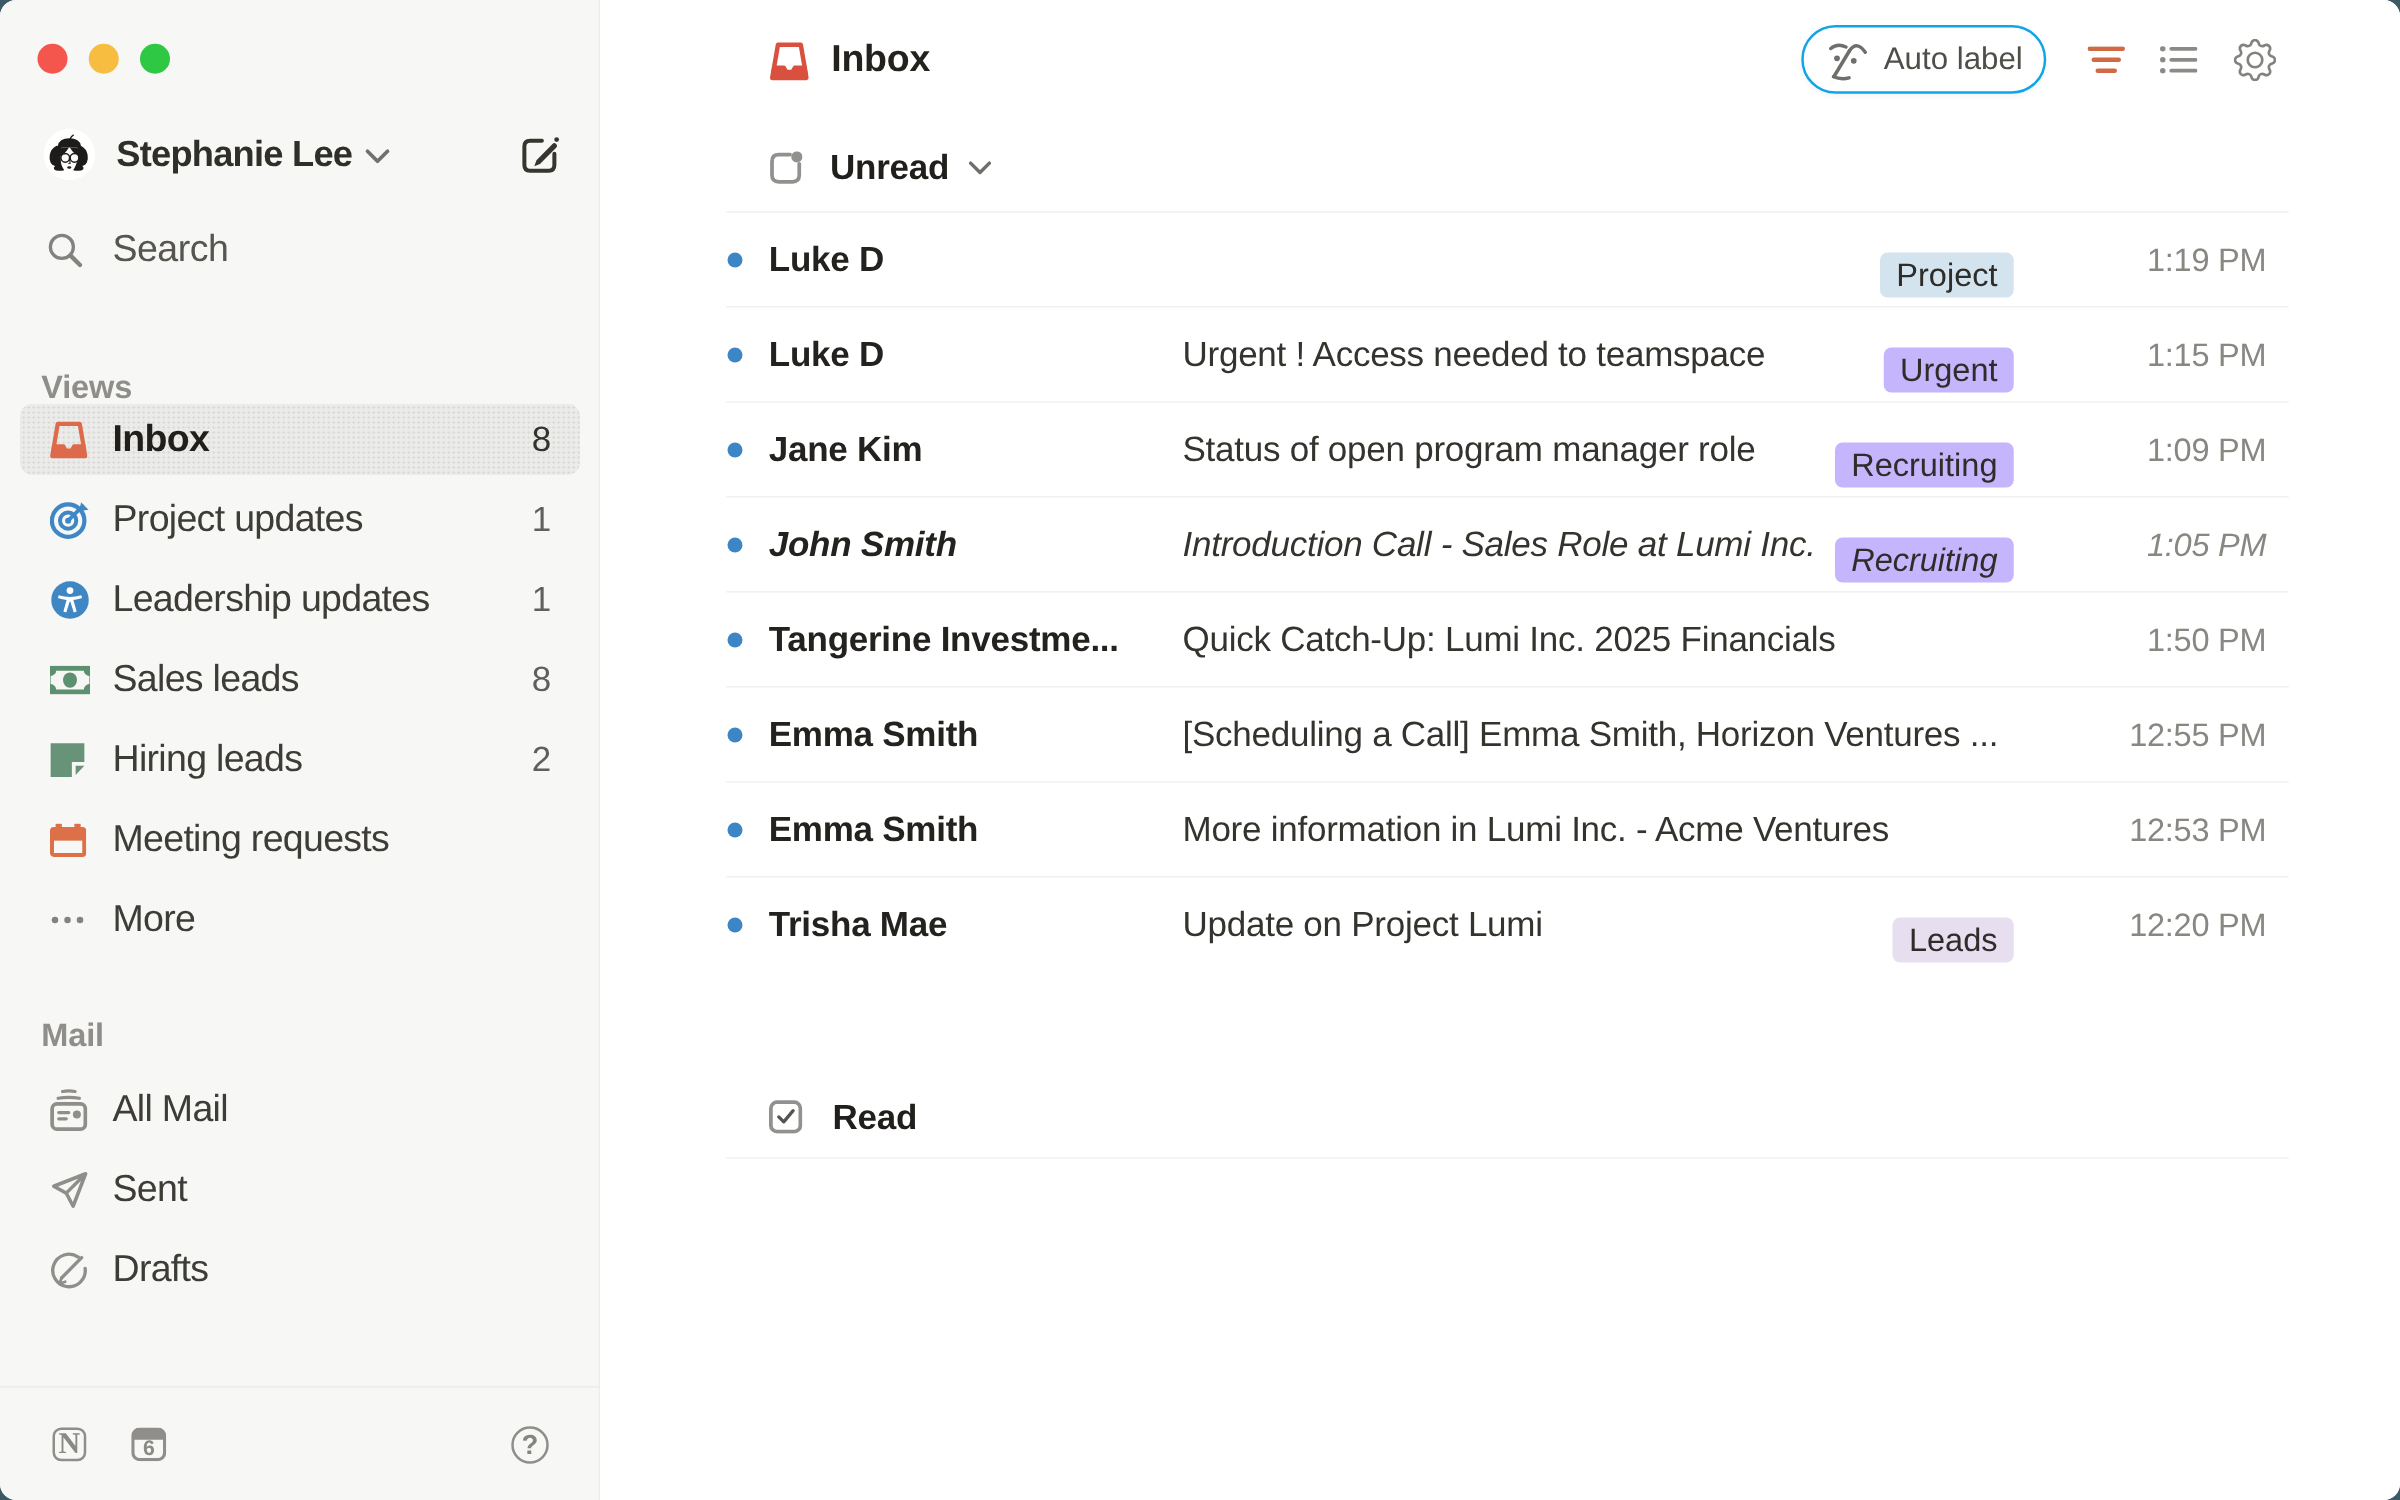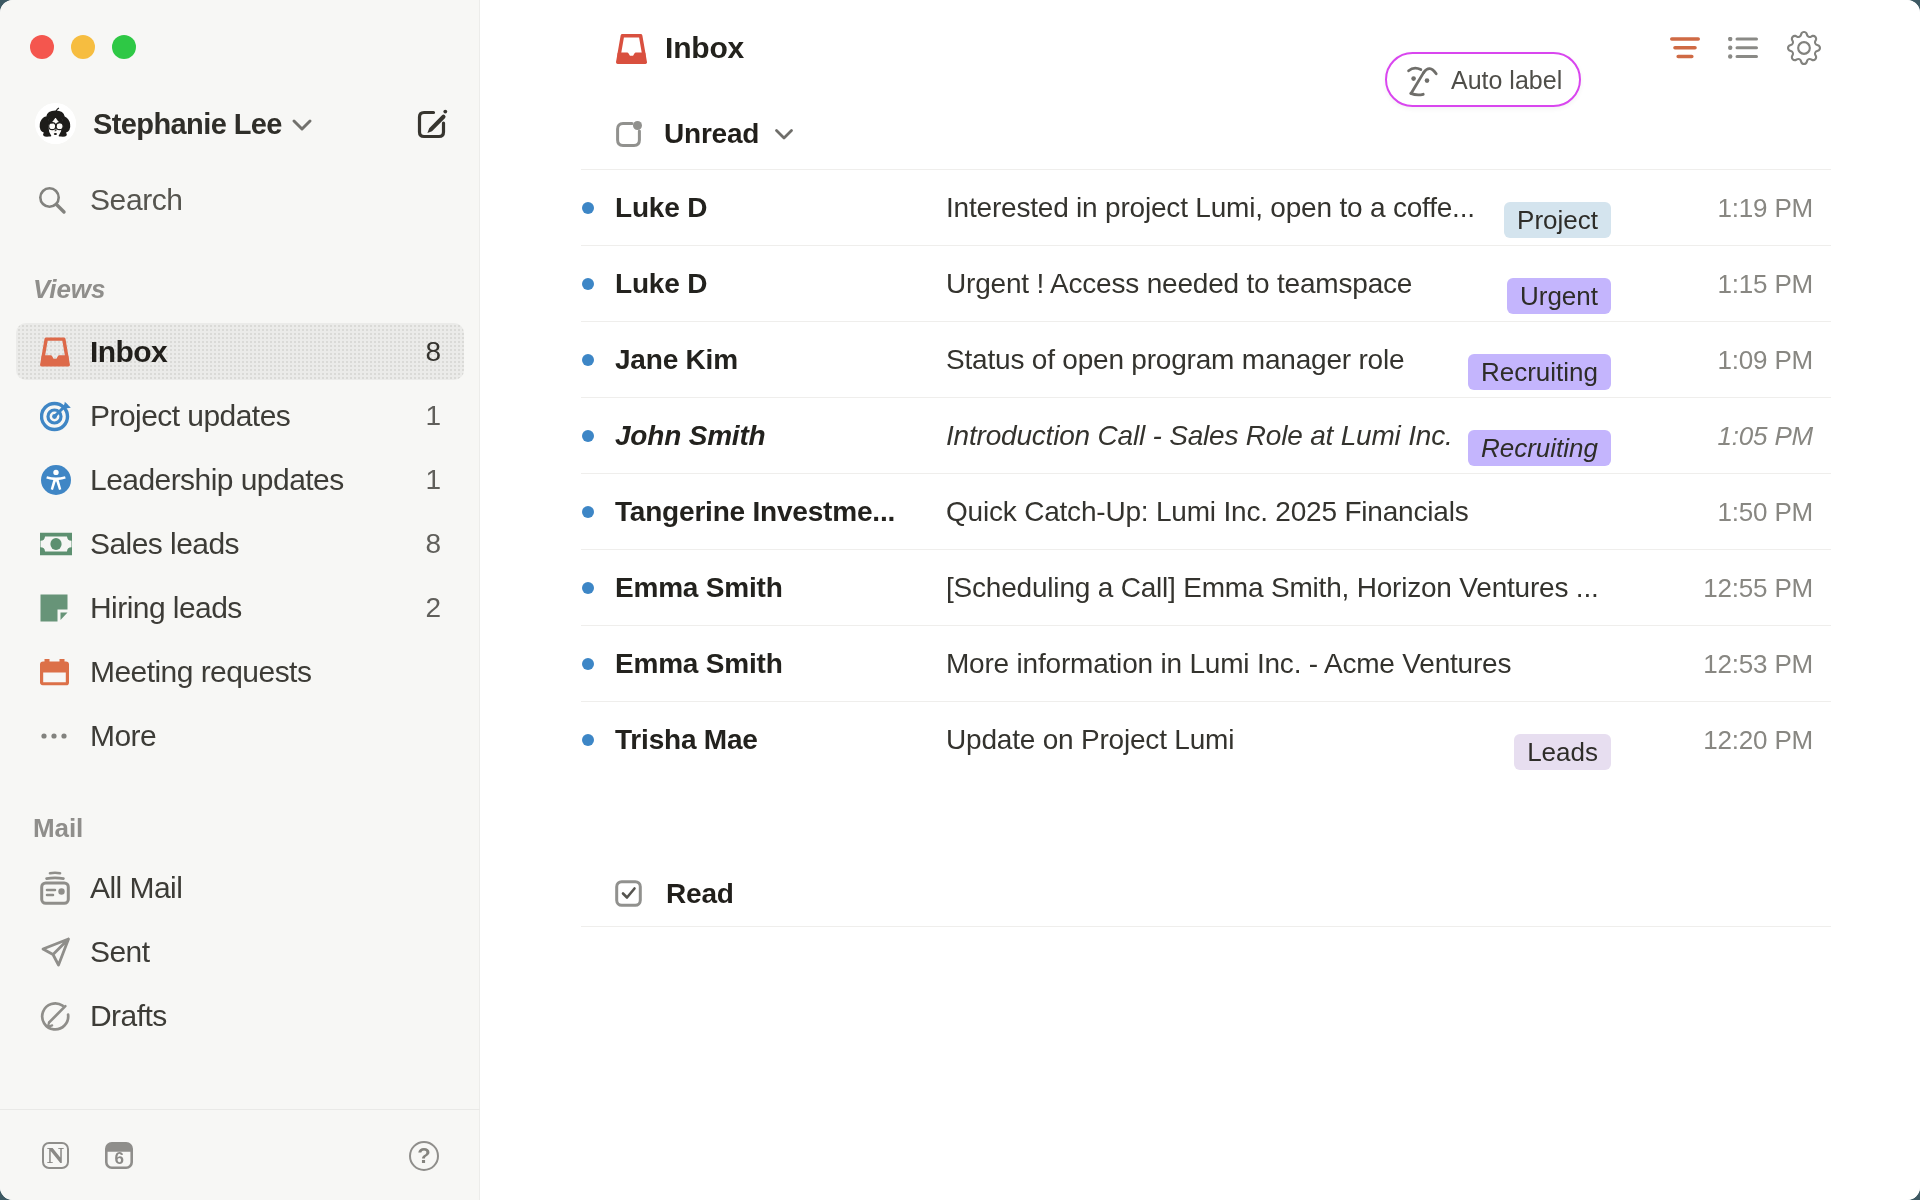--- a/index.html
+++ b/index.html
@@ -14,21 +14,21 @@
   .label-sm { font-size:26px; font-weight:700; color:#8f8e8b; letter-spacing:-0.1px;}
   .mrow { position:absolute; left:16px; width:448px; height:57px; }
   .mrow .icon { position:absolute; left:24px; top:50%; transform:translateY(-50%); }
   .mrow .txt { position:absolute; left:74px; top:50%; transform:translateY(-50%); font-size:30px; color:#3d3c37; letter-spacing:-0.55px; white-space:nowrap;}
   .mrow .cnt { position:absolute; right:23px; top:50%; transform:translateY(-50%); font-size:28px; color:#605f5b; }
   .selrow { background:#ebebe9; border-radius:10px; background-image:radial-gradient(#dadad7 0.95px, rgba(0,0,0,0) 1.05px); background-size:4px 4px; background-position:1px 1px;}
   .selrow .txt { font-weight:700; color:#211f1b; }
   .selrow .cnt { color:#33322d; }
   
   .hdr-title { font-size:30px; font-weight:700; color:#23221d; letter-spacing:-0.2px;}
-  .autolabel { position:absolute; left:904px; top:20px; width:196px; height:55px; border:2px solid #d946ef; border-radius:28px; background:#fff; box-shadow:0 2px 5px rgba(0,0,0,0.05);margin-top:32px; }
+  .autolabel { position:absolute; left:960px; top:20px; width:196px; height:55px; border:2px solid #0ea5e9; border-radius:28px; background:#fff; box-shadow:0 2px 5px rgba(0,0,0,0.05); }
   .autolabel .t { position:absolute; left:64px; top:50%; transform:translateY(-50%); font-size:25px; font-weight:500; color:#4f4e49; white-space:nowrap; }
   .sechdr { font-size:28px; font-weight:700; color:#211f1b; letter-spacing:-0.2px;}
   .divider { position:absolute; left:100px; width:1250px; height:1px; background:#efeeec; }
   .erow { position:absolute; left:100px; width:1250px; height:76px; border-bottom:1px solid #efeeec; }
   .erow.last { border-bottom:none; }
   .erow .dot { position:absolute; left:1px; top:32px; width:12px; height:12px; border-radius:50%; background:#3d86c6; }
   .erow .sender { position:absolute; left:34px; top:50%; transform:translateY(-50%); font-size:28px; font-weight:700; color:#23221e; letter-spacing:-0.2px; white-space:nowrap;}
   .erow .subj { position:absolute; left:365px; top:50%; transform:translateY(-50%); font-size:28px; color:#34332e; letter-spacing:-0.2px; white-space:nowrap;}
   .erow .chip { position:absolute; right:220px; top:50%; transform:translateY(-50%); height:36px; line-height:36px; border-radius:6px; padding:0 13px; font-size:26px; color:#2e2d29; white-space:nowrap;margin-top:12px;}
   .erow .time { position:absolute; right:18px; top:50%; transform:translateY(-50%); font-size:26px; color:#888782; letter-spacing:-0.2px; white-space:nowrap;}
@@ -69,21 +69,21 @@
       <path d="M13.2 20.2 L26 7.2 q1.4 -1.5 2.9 0 q1.5 1.5 0 3 L16 23.2 l-4.6 1.7 z" fill="#37352f"></path>
       <circle cx="29.3" cy="3.6" r="1.9" fill="#37352f"></circle>
     </svg>
 
     <svg class="abs" style="left:37px; top:185px;" width="30" height="30" viewBox="0 0 30 30">
       <circle cx="12.5" cy="12.5" r="9.2" fill="none" stroke="#82827e" stroke-width="2.6"></circle>
       <path d="M19.5 19.5 L27 27" stroke="#82827e" stroke-width="3.4" stroke-linecap="round"></path>
     </svg>
     <div class="abs srow" style="left:90px; top:183px;">Search</div>
 
-    <div class="abs label-sm" style="left:33px; top:274px;font-style:italic;">Views</div>
+    <div class="abs label-sm" style="left:33px; top:294px;">Views</div>
 
     <div class="mrow selrow" style="top:323px;">
       <svg class="icon" width="30" height="31" viewBox="0 0 30 31">
         <path d="M6.2 2.6 H23.8 L28.2 28.4 H1.8 Z" fill="none" stroke="#dd6a4a" stroke-width="3.4" stroke-linejoin="round"></path>
         <path d="M2.6 19.8 H11 L13 23.2 H17 L19 19.8 H27.4 L28.2 28.4 H1.8 Z" fill="#dd6a4a" stroke="#dd6a4a" stroke-width="2" stroke-linejoin="round"></path>
       </svg>
       <div class="txt">Inbox</div>
       <div class="cnt">8</div>
     </div>
     <div class="mrow" style="top:387px;">
@@ -216,21 +216,20 @@
     </svg>
     <div class="abs sechdr" style="left:183px; top:118px;">Unread</div>
     <svg class="abs" style="left:293px; top:128px;" width="20" height="13" viewBox="0 0 20 13">
         <path d="M2.5 2.5 L10 10 L17.5 2.5" fill="none" stroke="#6f6e6a" stroke-width="2.8" stroke-linecap="round" stroke-linejoin="round"></path>
       </svg>
     <div class="divider" style="top:169px;"></div>
 
     <div class="erow" style="top:170px;">
       <div class="dot"></div>
         <div class="sender">Luke D</div>
-      <div class="subj">Interested in project Lumi, open to a coffe...</div>
       <div class="chip chip-blue">Project</div>
         <div class="time">1:19 PM</div>
     </div>
     <div class="erow" style="top:246px;">
       <div class="dot"></div>
         <div class="sender">Luke D</div>
       <div class="subj">Urgent ! Access needed to teamspace</div>
       <div class="chip chip-pink">Urgent</div>
         <div class="time">1:15 PM</div>
     </div>

